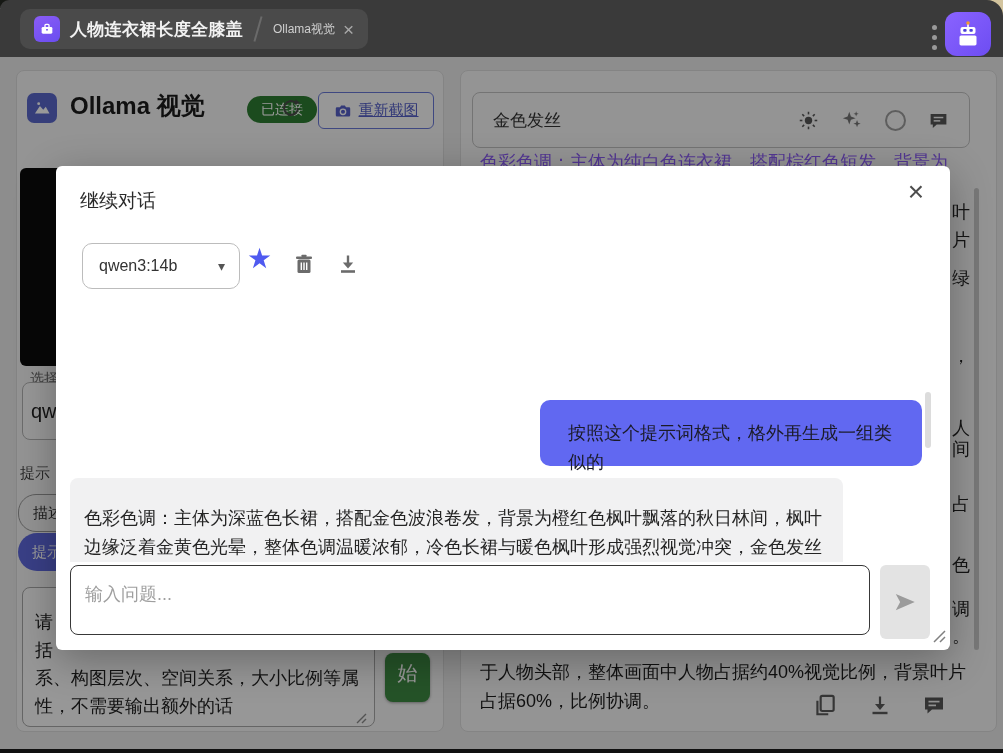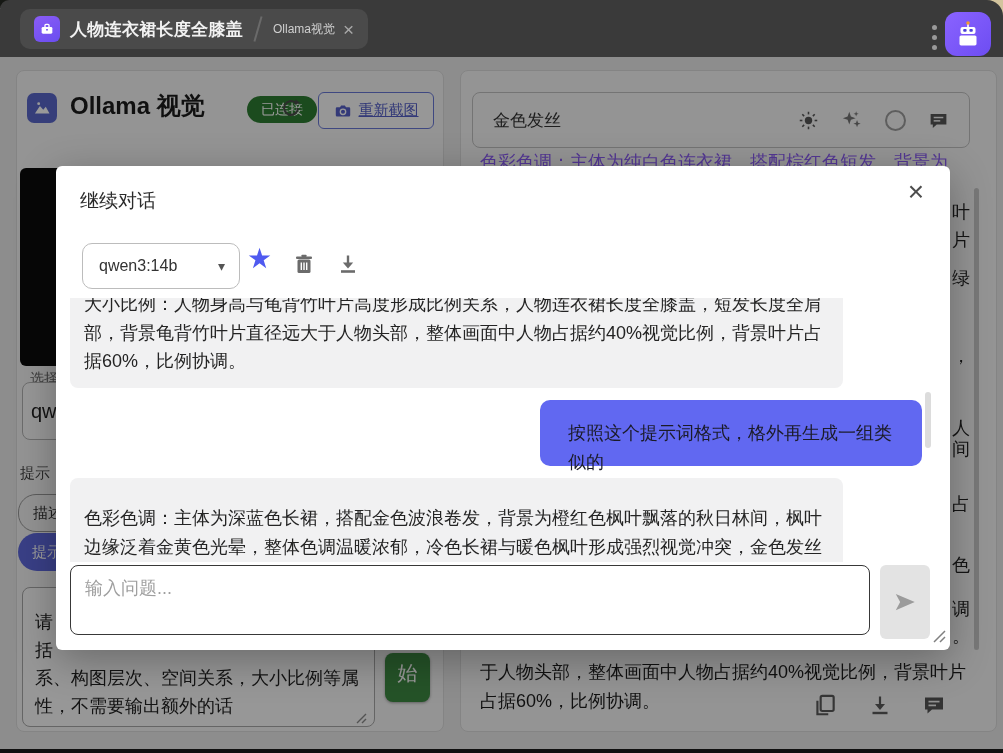--- a/index.html
+++ b/index.html
@@ -78,21 +78,21 @@
   .mselect .caret{margin-left:auto;color:#555;font-size:14px;}
   .mstar{left:191px;top:76px;font-size:28px;color:#4f5af0;}
   .micon{top:86px;}
   .chatview{left:14px;top:132px;width:866px;height:264px;overflow:hidden;}
   .bubble{position:absolute;border-radius:8px;font-size:18px;line-height:28.5px;color:#242424;white-space:pre-line;box-sizing:border-box;}
   .b-assist{background:#f1f1f2;width:773px;padding:12px 14px;}
   .b-assist2{background:#f1f1f2;width:773px;padding:26px 14px 12px 14px;height:130px;}
   .b-user{background:#6168f1;width:382px;height:66px;padding:19px 28px;color:#1b1b28;border-radius:10px;}
   .thumb{left:855px;top:94px;width:6px;height:56px;background:#dcdcdc;border-radius:3px;}
   .minput{left:14px;top:399px;width:800px;height:70px;border:1.5px solid #383838;border-radius:8px;
-          box-sizing:border-box;padding:10px 14px;font-size:18px;color:#333;resize:none;font-family:inherit;background:#fff;}
+          box-sizing:border-box;padding:16px 14px;font-size:18px;color:#333;resize:none;font-family:inherit;background:#fff;}
   .minput::placeholder{color:#9f9f9f;}
   .sendbtn{left:824px;top:399px;width:50px;height:74px;border-radius:6px;background:#e3e3e3;
            display:flex;align-items:center;justify-content:center;}
   .mgrip{right:4px;bottom:3px;}
   .tgrip{left:355px;top:710px;}
 </style>
 </head>
 <body>
 
 <div class="screen">
@@ -261,23 +261,20 @@
     </div>
     <div class="abs micon" style="left:280px;">
       <svg width="24" height="24" viewBox="0 0 24 24">
         <line x1="12" y1="3.5" x2="12" y2="12.5" stroke="#6b6b6b" stroke-width="2.4"></line>
         <polygon points="6.8,10.5 17.2,10.5 12,16.5" fill="#6b6b6b"></polygon>
         <line x1="5" y1="19.5" x2="19" y2="19.5" stroke="#6b6b6b" stroke-width="2.6"></line>
       </svg>
     </div>
 
     <div class="abs chatview">
-      <div class="bubble b-assist" style="left:0;top:-20px;">大小比例：人物身高与龟背竹叶片高度形成比例关系，人物连衣裙长度全膝盖，短发长度全肩
-部，背景龟背竹叶片直径远大于人物头部，整体画面中人物占据约40%视觉比例，背景叶片占
-据60%，比例协调。</div>
       <div class="bubble b-user" style="left:470px;top:102px;">按照这个提示词格式，格外再生成一组类似的</div>
       <div class="abs thumb"></div>
       <div class="bubble b-assist2" style="left:0;top:180px;">色彩色调：主体为深蓝色长裙，搭配金色波浪卷发，背景为橙红色枫叶飘落的秋日林间，枫叶
 边缘泛着金黄色光晕，整体色调温暖浓郁，冷色长裙与暖色枫叶形成强烈视觉冲突，金色发丝</div>
     </div>
 
     <textarea class="abs minput" placeholder="输入问题..." style=""></textarea>
     <div class="abs sendbtn">
       <svg width="26" height="26" viewBox="0 0 24 24">
         <path d="M3.5 4.5 L21 12 L3.5 19.5 L7.5 12 Z" fill="#9b9b9b"></path>

